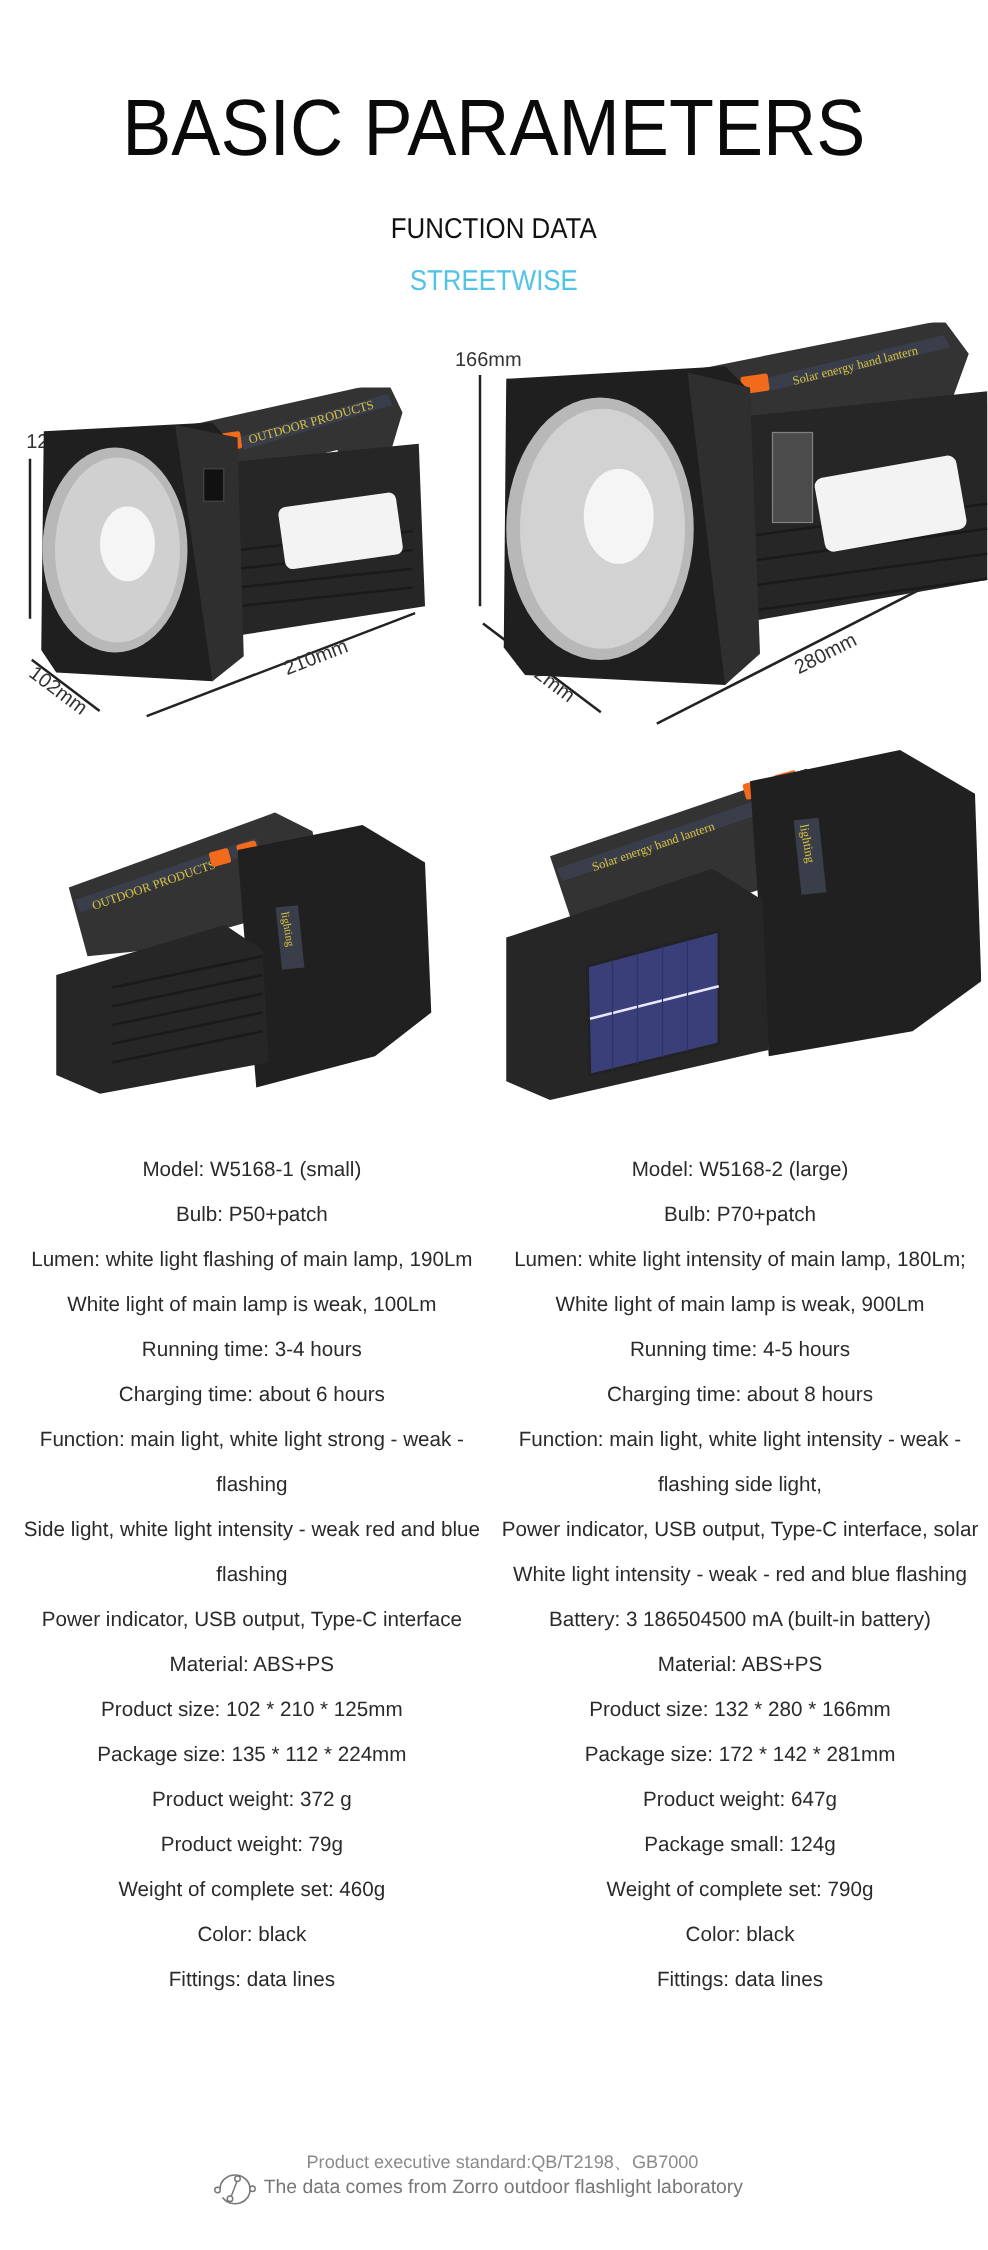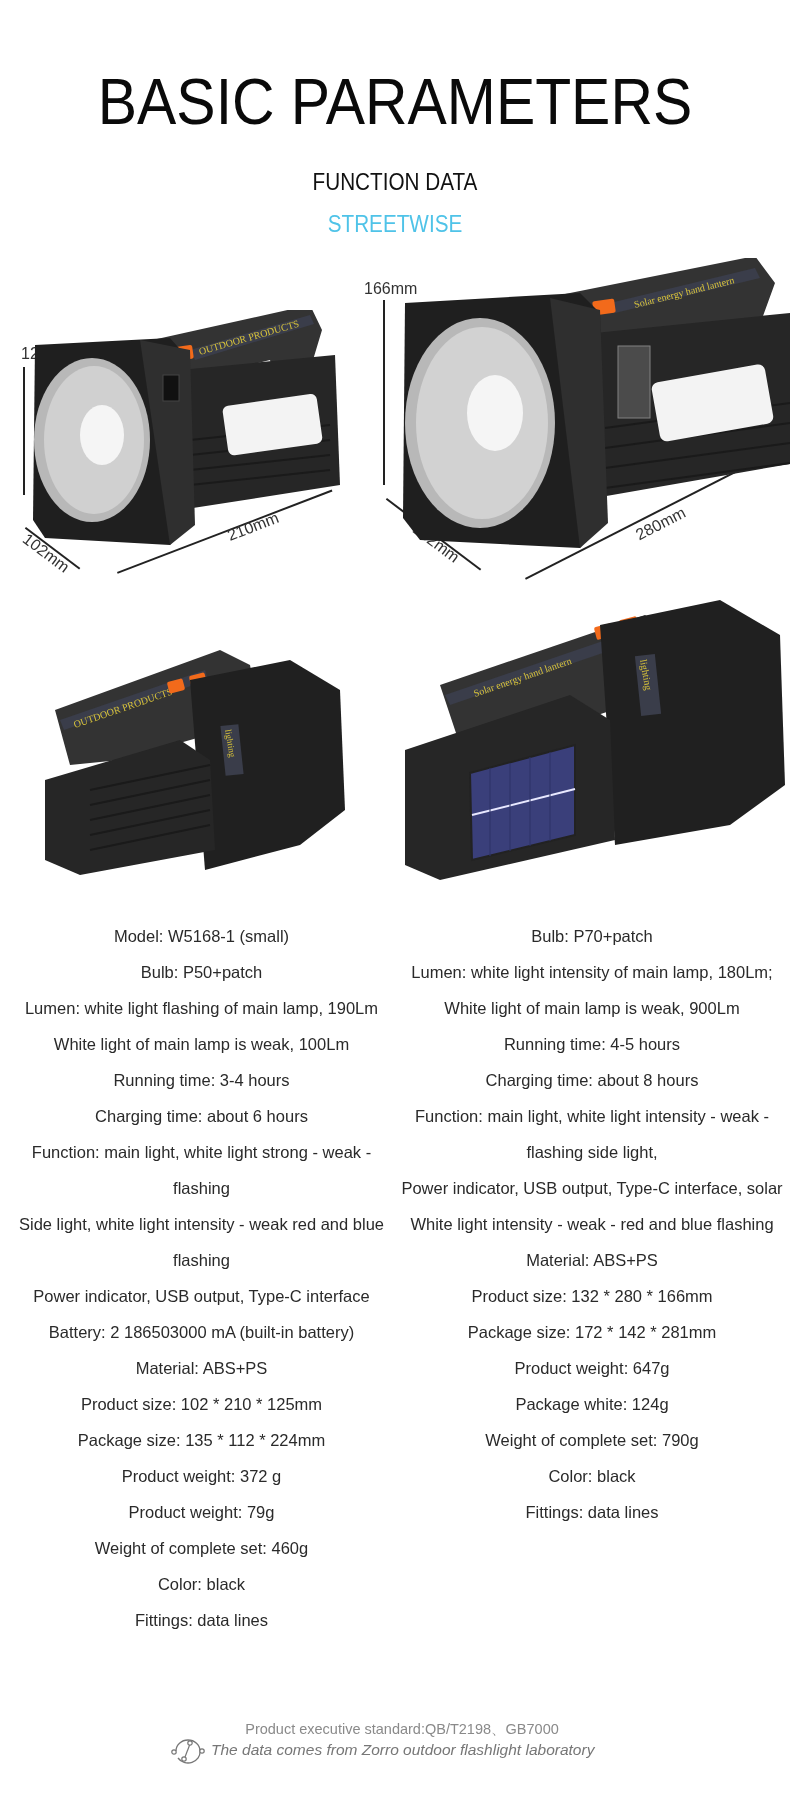--- a/index.html
+++ b/index.html
@@ -27,21 +27,21 @@
   .dim-line { position: absolute; background: #222; }
 
   
   .specs { position: absolute; top: 918px; width: 385px; }
   .specs.left { left: 9px; }
   .specs.right { left: 397px; width: 390px; }
   .spec-line { font-size: 16.5px; line-height: 36px; color: #2a2a2a; white-space: nowrap; text-align: center; }
 
   .footer1 { position: absolute; top: 1720px; left: 0; width: 790px; text-align: center;
     font-size: 14.5px; color: #8a8a8a; padding-left: 14px; }
-  .footer2 { position: absolute; top: 1741px; left: 211px; font-size: 15.5px; color: #777; white-space: nowrap; font-style: italic; }
+  .footer2 { position: absolute; top: 1741px; left: 211px; font-size: 15.5px; color: #777; white-space: nowrap; }
   .footer-icon { position: absolute; left: 170px; top: 1738px; width: 36px; height: 26px; }
 </style>
 </head>
 <body>
 
 <div class="title">BASIC PARAMETERS</div>
 <div class="subtitle">FUNCTION DATA</div>
 <div class="brand">STREETWISE</div>
 
 <div>
@@ -154,46 +154,47 @@
   <div class="spec-line">Bulb: P50+patch</div>
   <div class="spec-line">Lumen: white light flashing of main lamp, 190Lm</div>
   <div class="spec-line">White light of main lamp is weak, 100Lm</div>
   <div class="spec-line">Running time: 3-4 hours</div>
   <div class="spec-line">Charging time: about 6 hours</div>
   <div class="spec-line">Function: main light, white light strong - weak -</div>
   <div class="spec-line">flashing</div>
   <div class="spec-line">Side light, white light intensity - weak red and blue</div>
   <div class="spec-line">flashing</div>
   <div class="spec-line">Power indicator, USB output, Type-C interface</div>
-  <div class="spec-line">Battery: 2 186503000 mA (built-in battery)</div>
   <div class="spec-line">Material: ABS+PS</div>
   <div class="spec-line">Product size: 102 * 210 * 125mm</div>
   <div class="spec-line">Package size: 135 * 112 * 224mm</div>
   <div class="spec-line">Product weight: 372 g</div>
   <div class="spec-line">Product weight: 79g</div>
   <div class="spec-line">Weight of complete set: 460g</div>
   <div class="spec-line">Color: black</div>
   <div class="spec-line">Fittings: data lines</div>
 </div>
 
 <div class="specs right">
+  <div class="spec-line">Model: W5168-2 (large)</div>
   <div class="spec-line">Bulb: P70+patch</div>
   <div class="spec-line">Lumen: white light intensity of main lamp, 180Lm;</div>
   <div class="spec-line">White light of main lamp is weak, 900Lm</div>
   <div class="spec-line">Running time: 4-5 hours</div>
   <div class="spec-line">Charging time: about 8 hours</div>
   <div class="spec-line">Function: main light, white light intensity - weak -</div>
   <div class="spec-line">flashing side light,</div>
   <div class="spec-line">Power indicator, USB output, Type-C interface, solar</div>
   <div class="spec-line">White light intensity - weak - red and blue flashing</div>
+  <div class="spec-line">Battery: 3 186504500 mA (built-in battery)</div>
   <div class="spec-line">Material: ABS+PS</div>
   <div class="spec-line">Product size: 132 * 280 * 166mm</div>
   <div class="spec-line">Package size: 172 * 142 * 281mm</div>
   <div class="spec-line">Product weight: 647g</div>
-  <div class="spec-line">Package white: 124g</div>
+  <div class="spec-line">Package small: 124g</div>
   <div class="spec-line">Weight of complete set: 790g</div>
   <div class="spec-line">Color: black</div>
   <div class="spec-line">Fittings: data lines</div>
 </div>
 
 <div class="footer1">Product executive standard:QB/T2198、GB7000</div>
 <svg class="footer-icon" viewBox="0 0 36 26">
   <path d="M6 13 A12 11 0 0 1 30 13" fill="none" stroke="#777" stroke-width="1.3"></path>
   <path d="M30 13 A12 11 0 0 1 8 20" fill="none" stroke="#777" stroke-width="1.3"></path>
   <line x1="20" y1="6" x2="15" y2="19" stroke="#777" stroke-width="1.2"></line>

